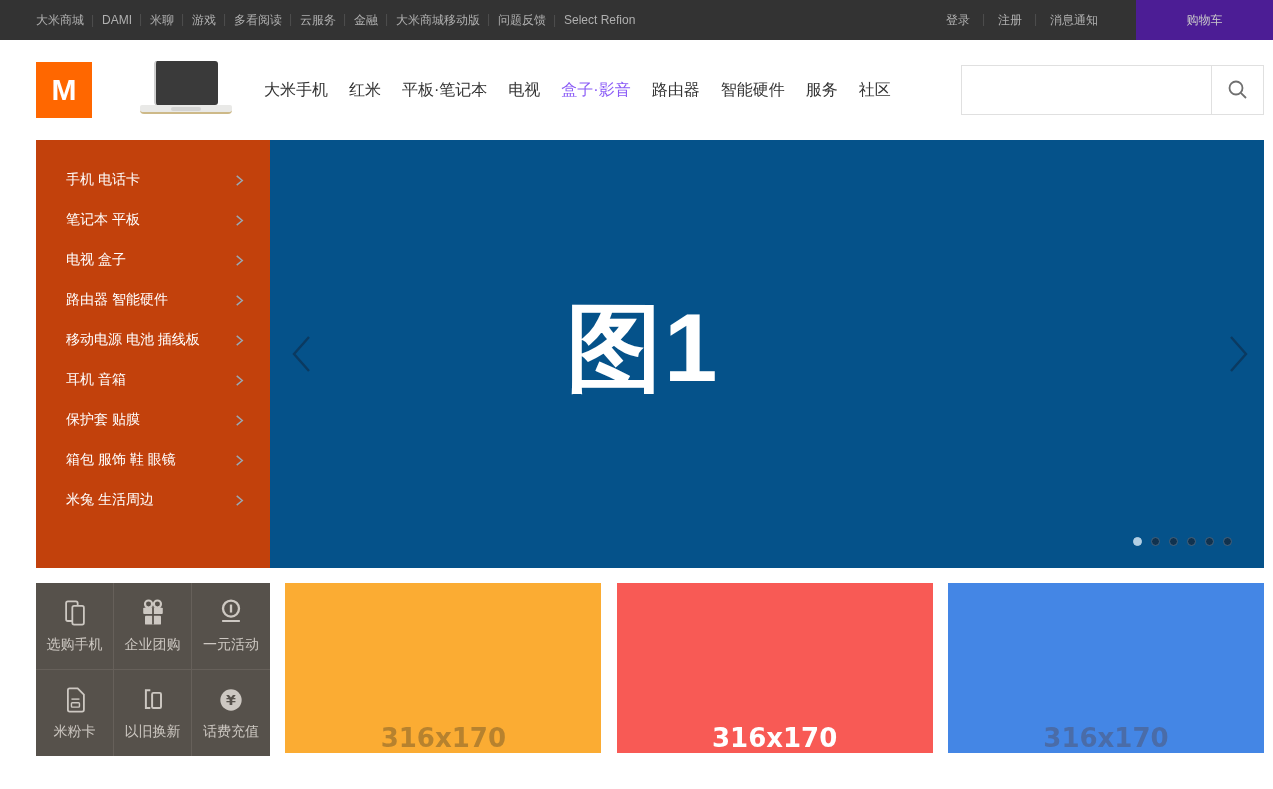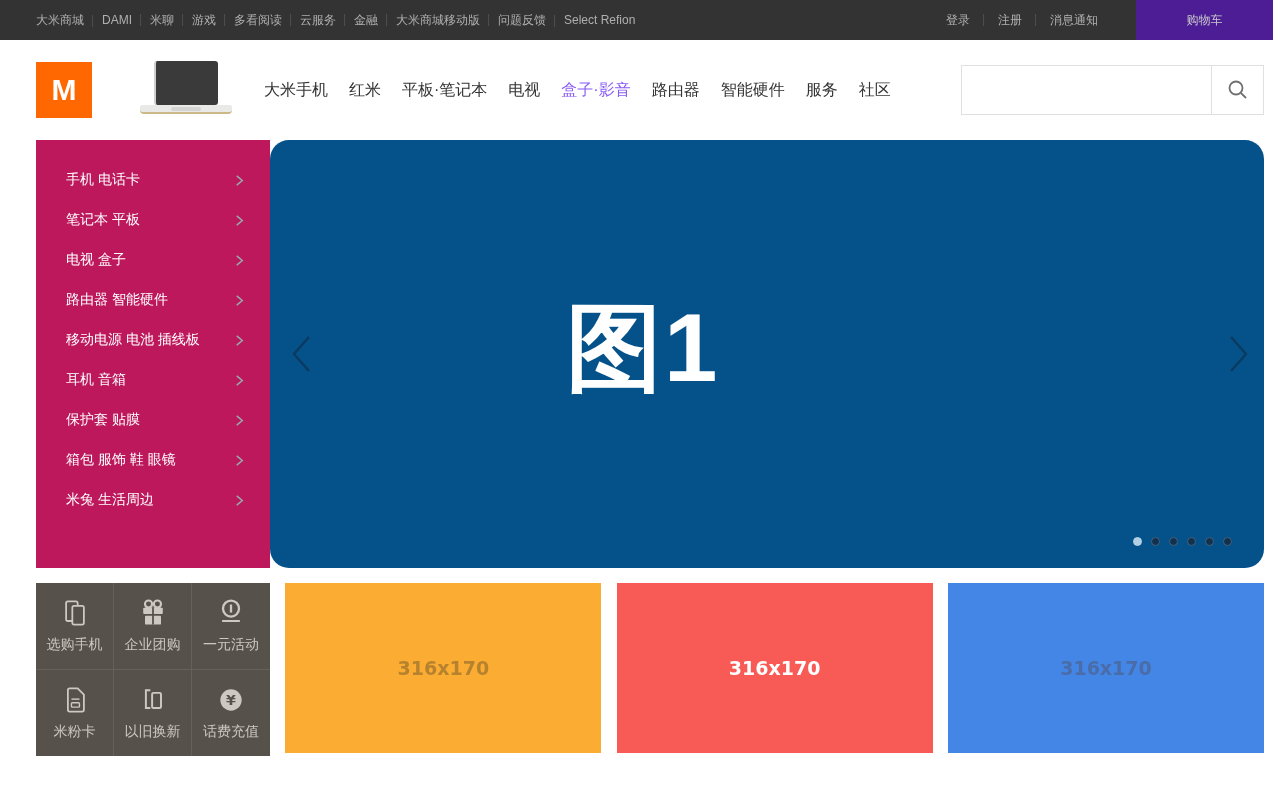--- a/index.html
+++ b/index.html
@@ -26,39 +26,39 @@
   .laptop .pad { position:absolute; left:31px; top:46px; width:30px; height:4px; background:#d4d4d2; border-radius:2px; }
   .nav { display:flex; align-items:center; margin-left:32px; }
   .nav a { font-size:16px; color:#333; text-decoration:none; margin-right:21px; cursor:pointer; white-space:nowrap; }
   .nav a.active { color:#8b5cf6; }
   .search { margin-left:auto; display:flex; height:50px; width:303px; border:1px solid #e0e0e0; }
   .search input { flex:1; border:none; outline:none; font-size:14px; padding:0 12px; color:#333; }
   .search button { width:52px; background:#fff; border:none; border-left:1px solid #e0e0e0; cursor:pointer; display:flex; align-items:center; justify-content:center; }
 
   
   .main-row { margin-left:36px; width:1228px; display:flex; height:428px; }
-  .sidebar { width:234px; background:#be185d; padding-top:20px; flex:0 0 auto; }
+  .sidebar { width:234px; background:#c2410c; padding-top:20px; flex:0 0 auto; }
   .side-item { height:40px; display:flex; align-items:center; justify-content:space-between; padding:0 24px 0 30px; color:#fff; font-size:14px; cursor:pointer; }
-  .carousel { flex:1; background:#05528a; position:relative; overflow:hidden;border-radius:19px; }
+  .carousel { flex:1; background:#05528a; position:relative; overflow:hidden; }
   .slide-label { position:absolute; left:37.5%; top:50%; transform:translate(-50%,-53%); color:#fff; font-size:96px; font-weight:bold; letter-spacing:2px; }
   .arrow { position:absolute; top:50%; transform:translateY(-50%); width:34px; height:54px; display:flex; align-items:center; justify-content:center; cursor:pointer; }
   .arrow.left { left:14px; }
   .arrow.right { right:8px; }
   .dots { position:absolute; right:32px; bottom:22px; display:flex; }
   .dot { width:9px; height:9px; border-radius:50%; margin-left:9px; background:#10324f; border:1px solid #46627c; cursor:pointer; }
   .dot.active { background:#b3cfe4; border-color:#b3cfe4; }
 
   
   .bottom-row { margin:15px 0 0 36px; width:1228px; display:flex; justify-content:space-between; align-items:flex-start; }
   .quick-panel { width:234px; height:173px; background:#56514b; display:grid; grid-template-columns:repeat(3,1fr); grid-template-rows:repeat(2,1fr); flex:0 0 auto; }
   .quick-item { display:flex; flex-direction:column; align-items:center; justify-content:center; border-right:1px solid #66605a; cursor:pointer; }
   .quick-item:nth-child(3n) { border-right:none; }
   .quick-item:nth-child(-n+3) { border-bottom:1px solid #66605a; }
   .quick-item .ql-label { color:#cdc8c2; font-size:14px; margin-top:7px; }
-  .promo { width:316px; height:170px; display:flex; align-items:center; justify-content:center; font-family:"DejaVu Sans", sans-serif; font-weight:bold; font-size:19px; cursor:pointer; }
+  .promo { width:316px; height:170px; display:flex; align-items:flex-end; justify-content:center; font-family:"DejaVu Sans", sans-serif; font-weight:bold; font-size:26px; cursor:pointer; }
   .promo-orange { background:#fbac33; color:#b7822e; }
   .promo-red { background:#f85a55; color:#ffffff; }
   .promo-blue { background:#4486e5; color:#4a6ca8; }
 </style>
 </head>
 <body>
 
 <div class="topbar">
   <div class="topbar-left">
     <a>大米商城</a>

